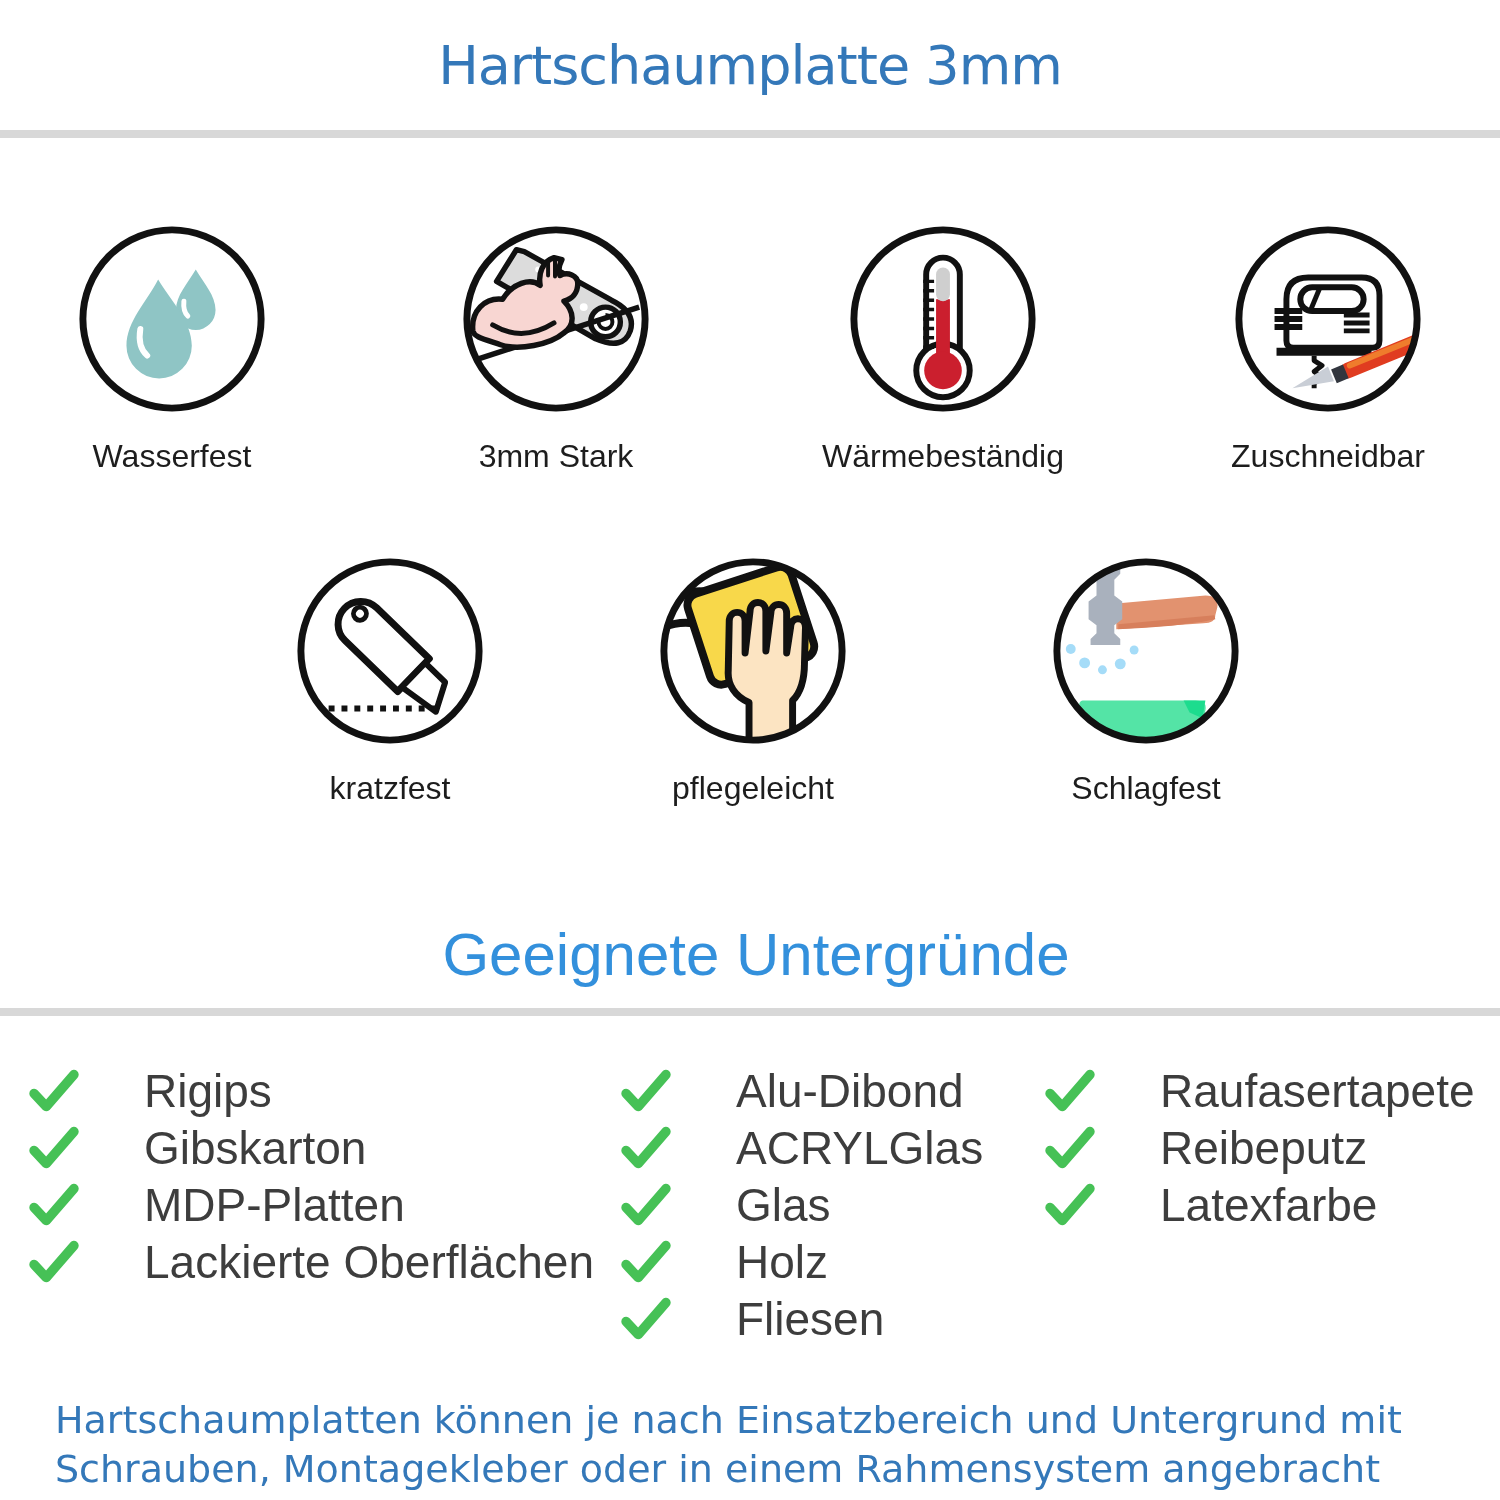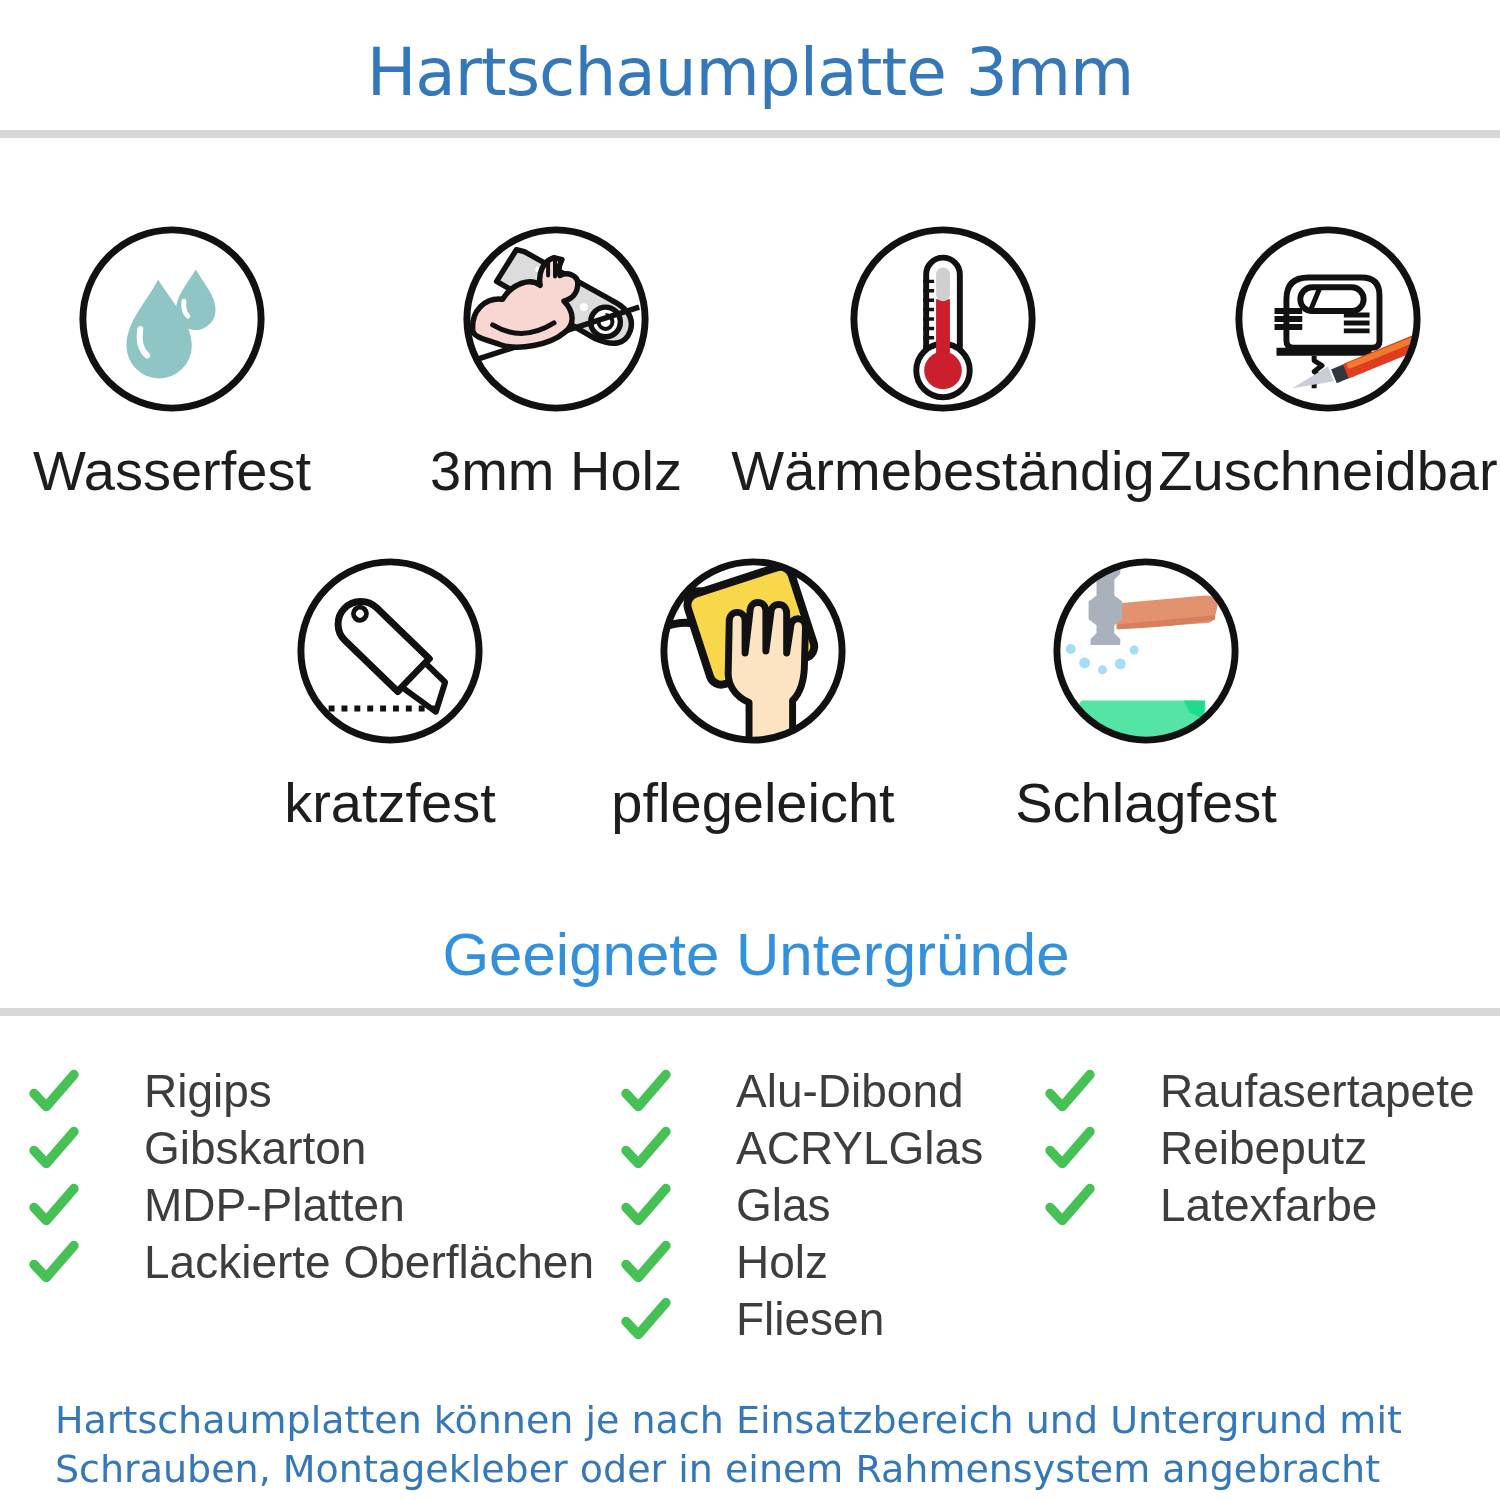--- a/index.html
+++ b/index.html
@@ -1,29 +1,29 @@
 <!DOCTYPE html>
 <html><head>
 <meta charset="utf-8">
 <style>
   html,body{margin:0;padding:0;}
   body{width:1500px;height:1500px;background:#ffffff;font-family:"Liberation Sans",sans-serif;}
   .page{position:relative;width:1500px;height:1500px;overflow:hidden;background:#ffffff;}
 
   .page-title{position:absolute;top:34px;left:0;width:100%;text-align:center;
-    font-family:"DejaVu Sans",sans-serif;font-size:66px;color:#3478b9;letter-spacing:-1px;}
+    font-family:"DejaVu Sans",sans-serif;font-size:54px;color:#3478b9;letter-spacing:-1px;}
 
   .divider{position:absolute;left:0;width:100%;height:8px;background:#d8d8d8;}
   #divider-top{top:130px;}
   #divider-mid{top:1008px;}
 
   .feature{position:absolute;width:380px;display:flex;flex-direction:column;align-items:center;}
   .icon-circle{width:198px;height:198px;display:block;}
   .icon-circle svg{width:198px;height:198px;display:block;}
-  .feature-label{margin-top:20px;font-size:56px;color:#1d1d1d;white-space:nowrap;}
+  .feature-label{margin-top:20px;font-size:32px;color:#1d1d1d;white-space:nowrap;}
 
   .section-title{position:absolute;top:920px;left:6px;width:100%;text-align:center;
     font-size:60px;color:#3390dc;}
 
   .substrate-col{position:absolute;display:flex;flex-direction:column;}
   #col-1{left:28px;top:1062px;}
   #col-2{left:620px;top:1062px;}
   #col-3{left:1044px;top:1062px;}
   .substrate-item{height:57px;display:flex;align-items:center;gap:34px;}
   .check{width:52px;height:46px;margin-right:30px;flex:0 0 auto;}
@@ -77,21 +77,21 @@
           <circle cx="150" cy="103" r="15" fill="#ffffff" stroke="#111111" stroke-width="5.5"></circle>
           <path d="M150 103 m0 -7 a7 7 0 1 1 -7 7" fill="none" stroke="#111111" stroke-width="4"></path>
           <path d="M10 144 L184 88" stroke="#111111" stroke-width="5.5" fill="none"></path>
           <path d="M16 112 C14 92 28 78 46 80 C56 64 74 58 84 66 C82 54 86 42 98 38 L106 40 C103 46 102 52 104 56 C112 52 122 56 122 64 C122 74 116 80 108 82 C118 92 120 106 108 114 C94 126 62 132 44 126 C26 120 17 118 16 112 Z" fill="#f8d6d2" stroke="#111111" stroke-width="5.5" stroke-linejoin="round"></path>
           <path d="M92 42 L92 56 M99 41 L99 57" stroke="#111111" stroke-width="4" stroke-linecap="round"></path>
           <path d="M36 106 Q66 124 98 104" stroke="#111111" stroke-width="5" fill="none" stroke-linecap="round"></path>
         </g>
         <circle cx="100" cy="100" r="90" fill="none" stroke="#111111" stroke-width="7"></circle>
       </svg>
     </span>
-    <span class="feature-label">3mm Holz</span>
+    <span class="feature-label">3mm Stark</span>
   </div>
 
   <div class="feature" style="left:753px;top:220px">
     <span class="icon-circle">
       <svg viewBox="0 0 200 200">
         <defs>
             <clipPath id="c3">
               <circle cx="100" cy="100" r="90"></circle>
             </clipPath>
           </defs>

